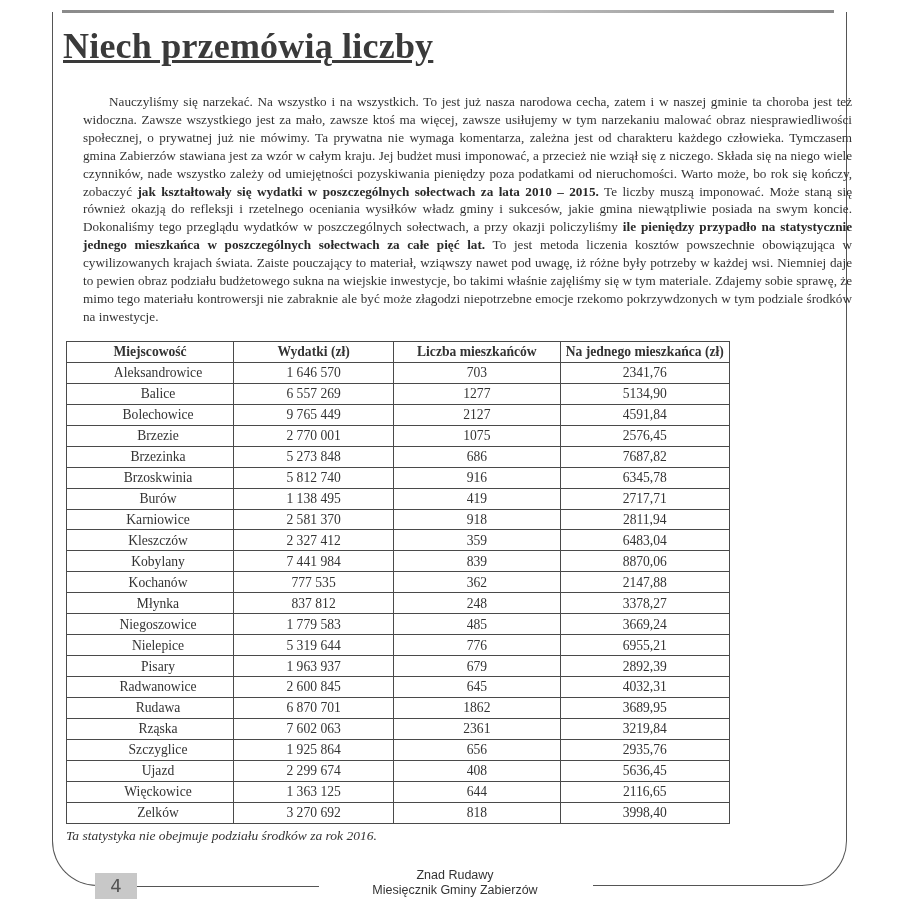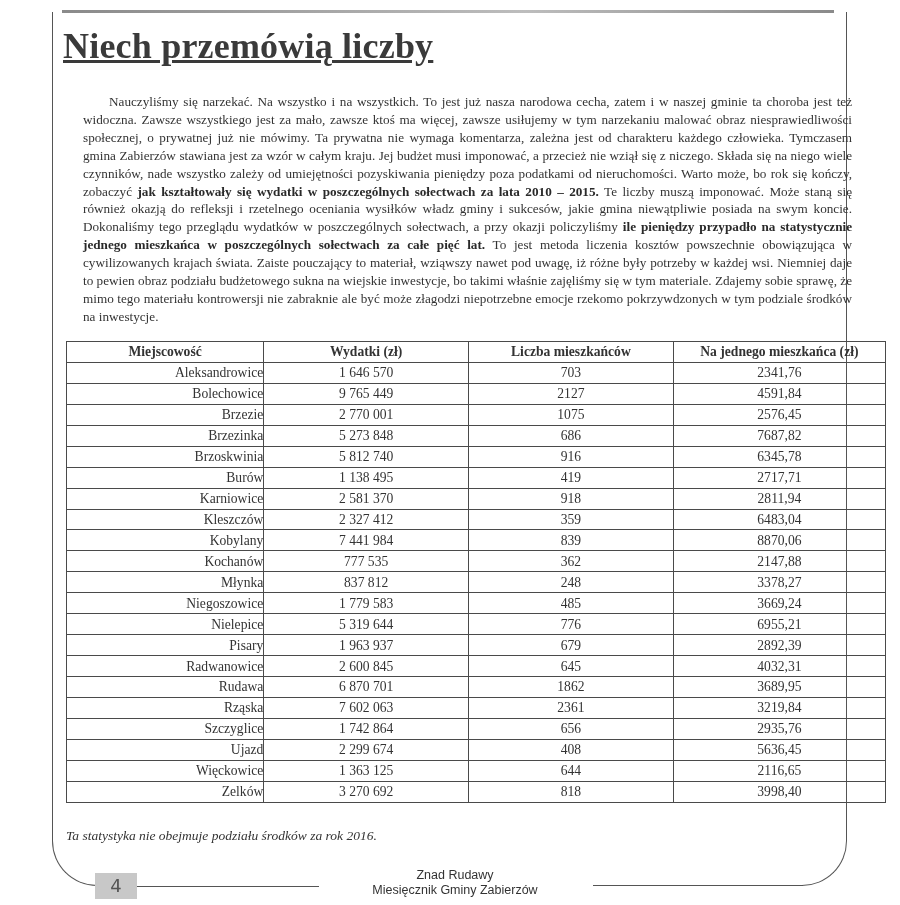--- a/index.html
+++ b/index.html
@@ -5,24 +5,24 @@
   html, body { margin: 0; padding: 0; background: #ffffff; }
   body { width: 900px; height: 905px; position: relative; overflow: hidden; font-family: "Liberation Serif", serif; color: #2a2a2a; }
   .top-rule { position: absolute; left: 62px; top: 10px; width: 772px; height: 3px; background: linear-gradient(to right, #8a8a8a, #bdbdbd 60%, #8a8a8a); }
   .left-frame { position: absolute; left: 52px; top: 12px; width: 1px; height: 820px; background: #555; }
   .left-curve { position: absolute; left: 52px; top: 810px; width: 50px; height: 75px; border-left: 1px solid #555; border-bottom: 1px solid #555; border-bottom-left-radius: 45px; }
   .right-frame { position: absolute; left: 846px; top: 12px; width: 1px; height: 820px; background: #555; }
   .right-curve { position: absolute; left: 800px; top: 810px; width: 46px; height: 75px; border-right: 1px solid #555; border-bottom: 1px solid #555; border-bottom-right-radius: 45px; }
   .title { position: absolute; left: 63px; top: 26px; font-size: 36px; font-weight: bold; color: #3a3a3a; letter-spacing: 0.2px; margin: 0; line-height: 40px; text-decoration: underline; }
   .body-text { position: absolute; left: 66px; top: 76px; width: 769px; font-size: 13.2px; line-height: 17.9px; text-align: justify; color: #333; margin: 17px; text-indent: 26px; }
   .body-text b { color: #2a2a2a; }
-  table.stats { position: absolute; left: 66px; top: 341px; width: 820px; border-collapse: collapse; font-size: 13.6px; color: #333; }
+  table.stats { position: absolute; left: 66px; top: 341px; width: 664px; border-collapse: collapse; font-size: 13.6px; color: #333; }
   table.stats th, table.stats td { border: 1px solid #4a4a4a; padding: 0; height: 19.95px; line-height: 19px; }
   table.stats th { font-weight: bold; text-align: center; }
-  table.stats td.name { text-align: right; padding-left: 16px; }
+  table.stats td.name { text-align: center; padding-left: 16px; }
   table.stats td.num { text-align: center; }
   .col1 { width: 185px; } .col2 { width: 192px; } .col3 { width: 192px; } .col4 { width: 199px; }
   .note { position: absolute; left: 66px; top: 828px; font-size: 13.5px; font-style: italic; color: #333; margin: 0; text-align: right; }
   .page-num { position: absolute; left: 95px; top: 873px; width: 42px; height: 26px; background: #c8c8c8; color: #555; font-family: "DejaVu Sans", sans-serif; font-size: 18px; text-align: center; line-height: 26px; }
   .footer-line-left { position: absolute; left: 137px; top: 886px; width: 182px; height: 1px; background: #555; }
   .footer-line-right { position: absolute; left: 593px; top: 885px; width: 210px; height: 1px; background: #555; }
   .footer-text { position: absolute; left: 330px; top: 868px; width: 250px; text-align: center; font-family: Liberation Sans, sans-serif; font-size: 12.5px; line-height: 15px; color: #333; }
 </style>
 </head>
 <body>
@@ -53,20 +53,26 @@
     </tr>
   </thead>
   <tbody id="table-body">
       <tr>
         <td class="name">Aleksandrowice</td>
         <td class="num">1 646 570</td>
         <td class="num">703</td>
         <td class="num">2341,76</td>
       </tr>
       <tr>
+        <td class="name">Balice</td>
+        <td class="num">6 557 269</td>
+        <td class="num">1277</td>
+        <td class="num">5134,90</td>
+      </tr>
+      <tr>
         <td class="name">Bolechowice</td>
         <td class="num">9 765 449</td>
         <td class="num">2127</td>
         <td class="num">4591,84</td>
       </tr>
       <tr>
         <td class="name">Brzezie</td>
         <td class="num">2 770 001</td>
         <td class="num">1075</td>
         <td class="num">2576,45</td>
@@ -150,21 +156,21 @@
         <td class="num">3689,95</td>
       </tr>
       <tr>
         <td class="name">Rząska</td>
         <td class="num">7 602 063</td>
         <td class="num">2361</td>
         <td class="num">3219,84</td>
       </tr>
       <tr>
         <td class="name">Szczyglice</td>
-        <td class="num">1 742 864</td>
+        <td class="num">1 925 864</td>
         <td class="num">656</td>
         <td class="num">2935,76</td>
       </tr>
       <tr>
         <td class="name">Ujazd</td>
         <td class="num">2 299 674</td>
         <td class="num">408</td>
         <td class="num">5636,45</td>
       </tr>
       <tr>

